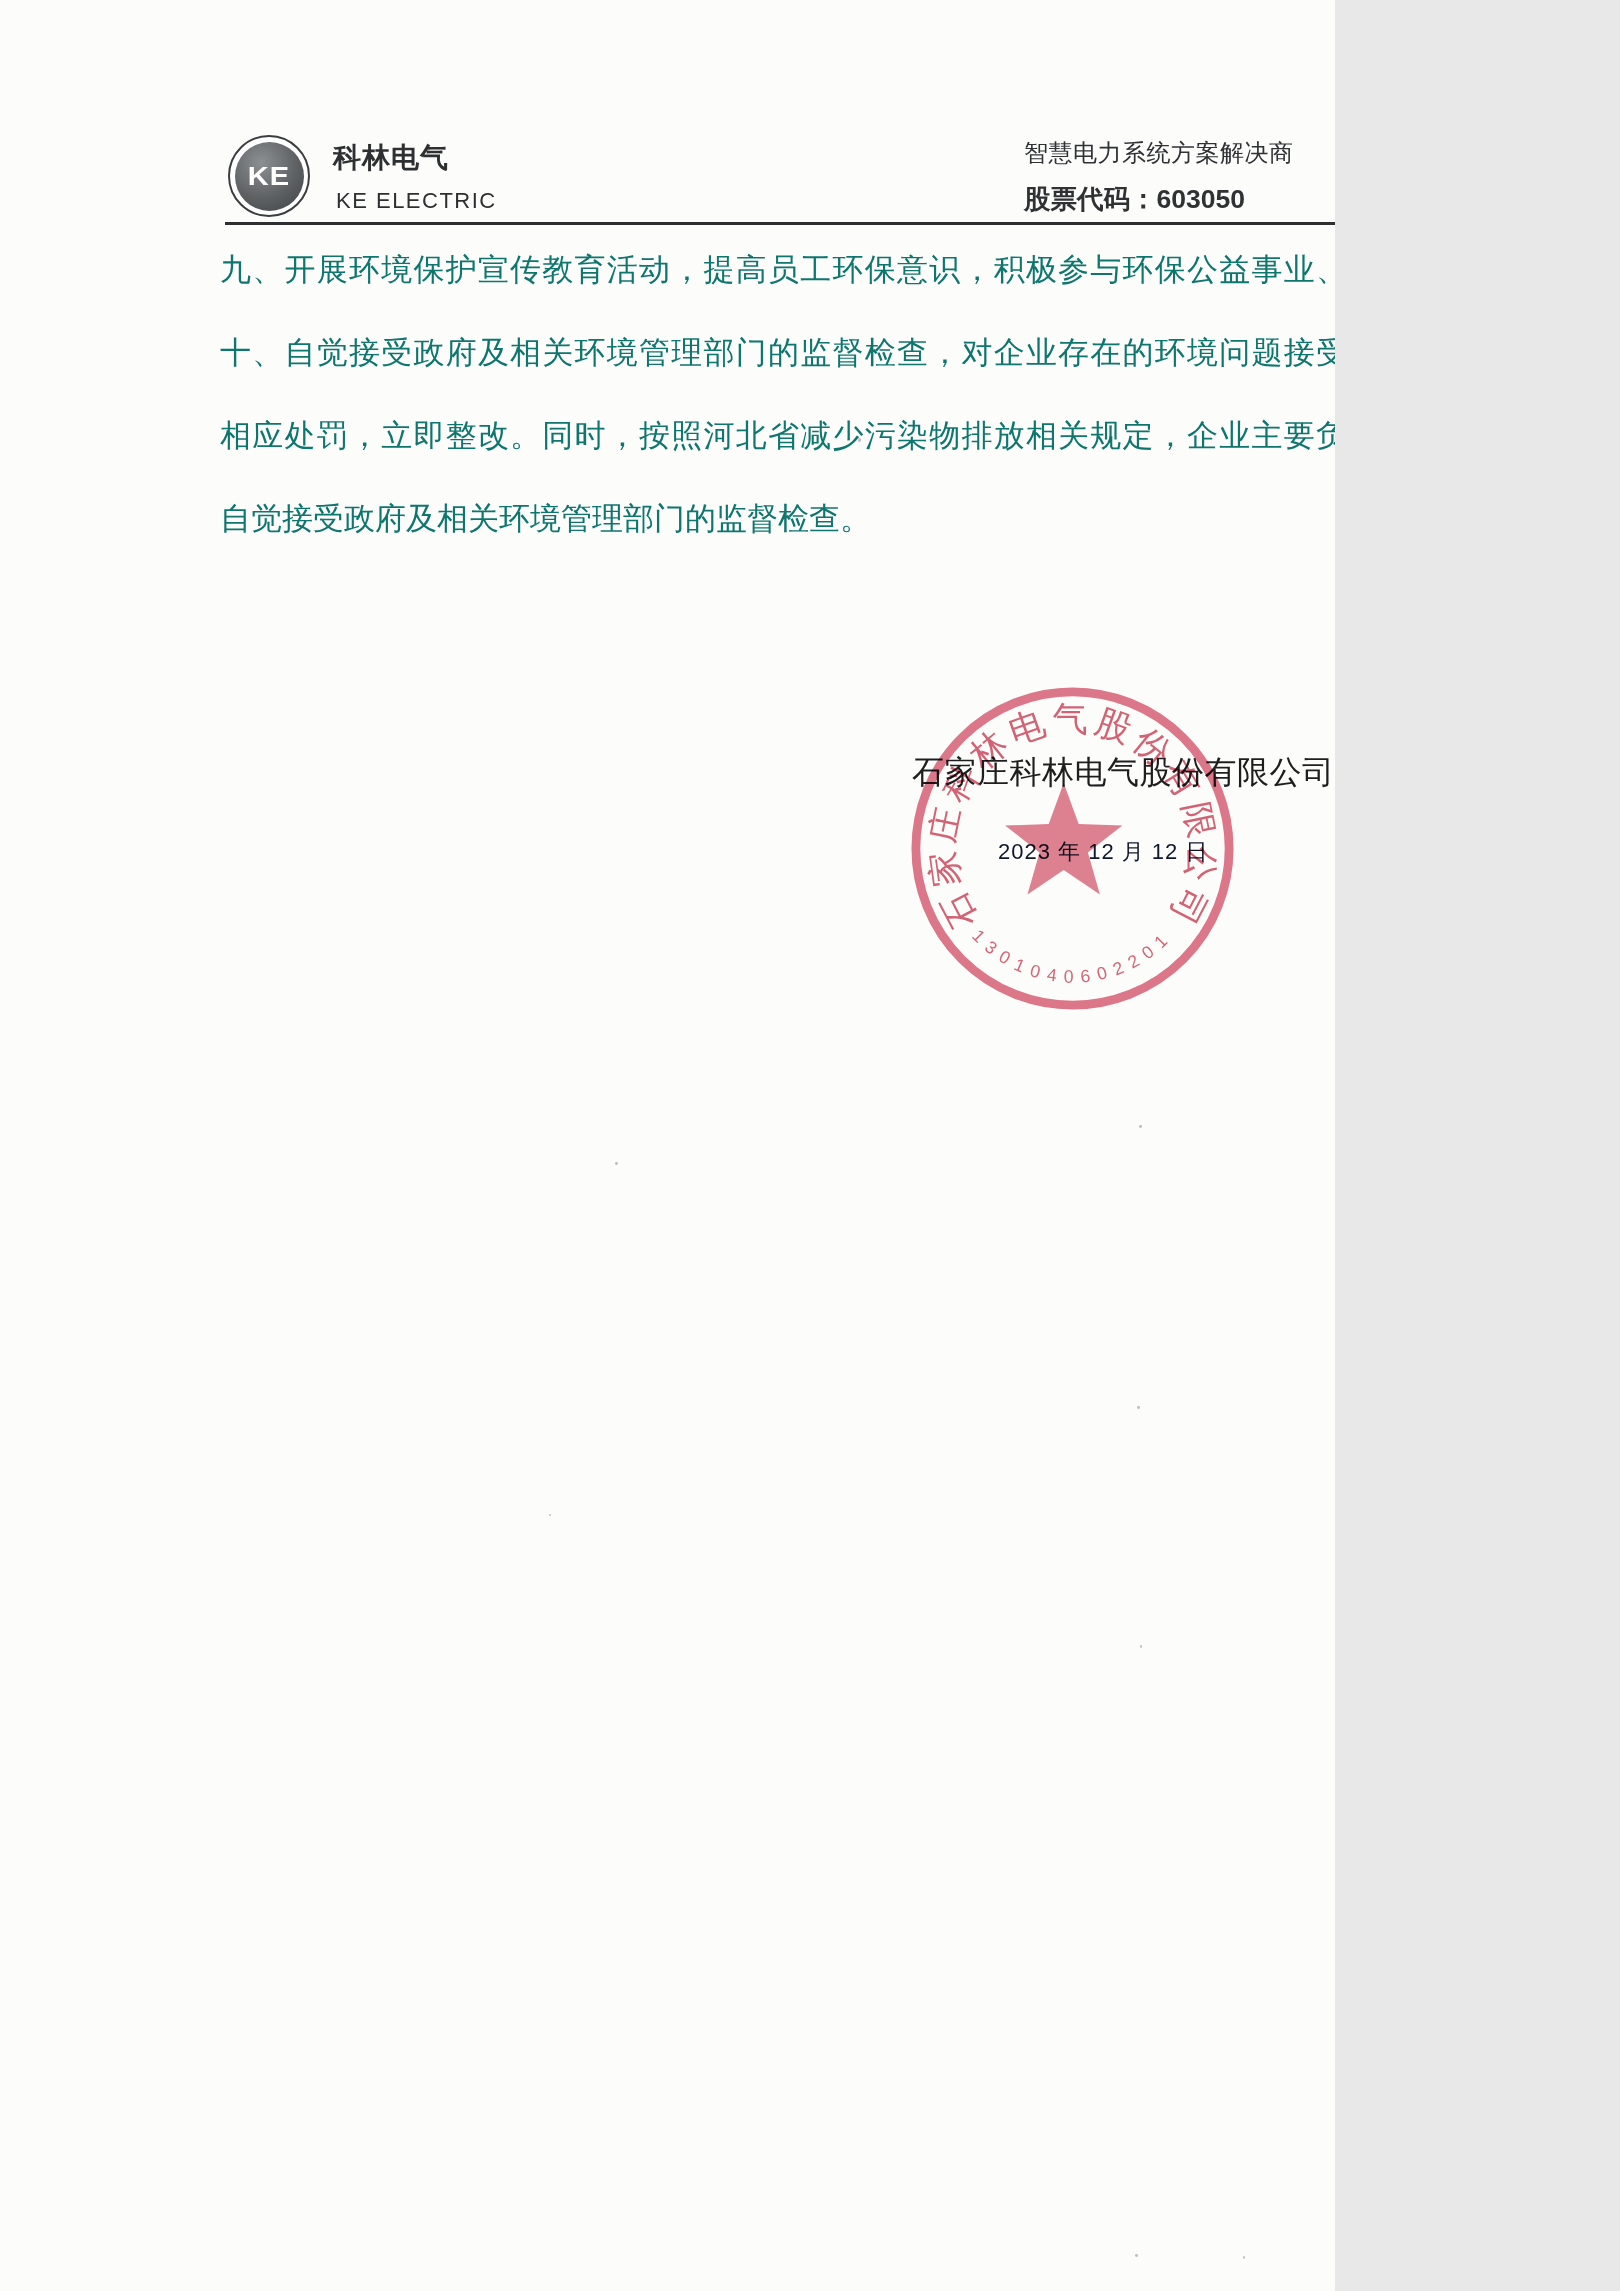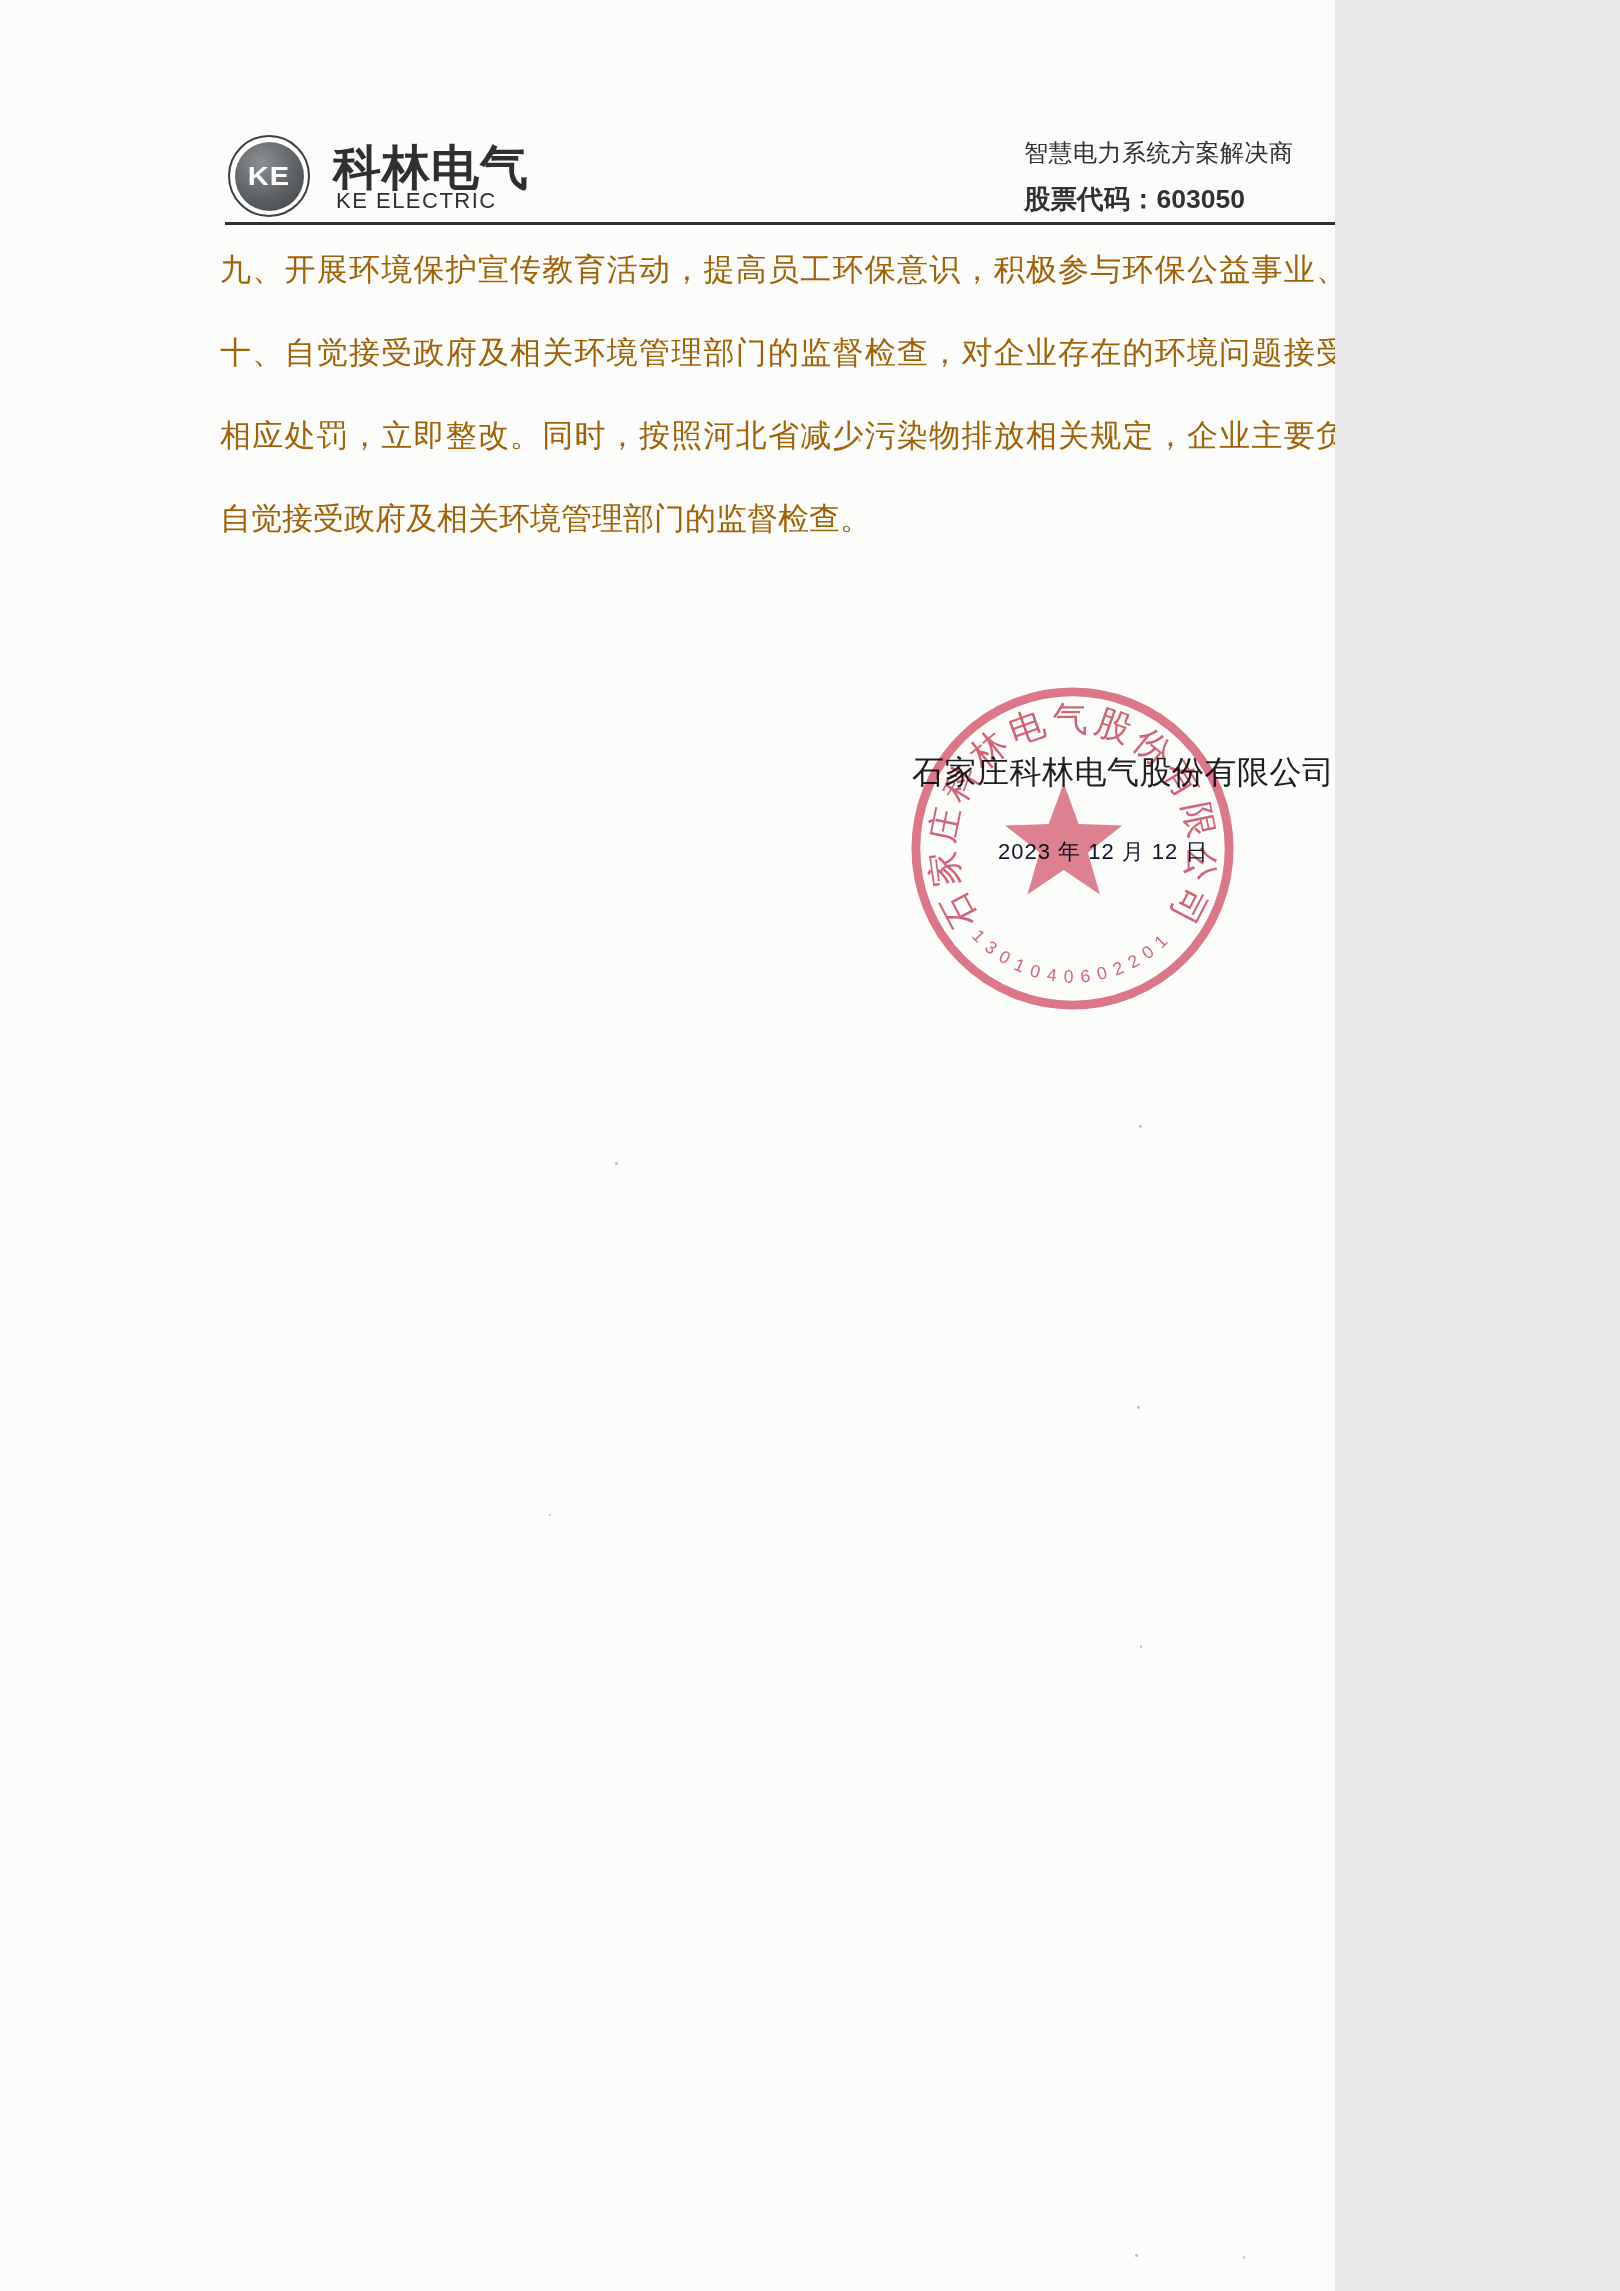--- a/index.html
+++ b/index.html
@@ -26,21 +26,21 @@
     width:69px;height:69px;border-radius:50%;
     background:radial-gradient(circle at 38% 30%, #8d9093 0%, #5e6164 55%, #3f4244 100%);
     display:flex;align-items:center;justify-content:center;
   }
   .logo-monogram{
     color:#fff;font-weight:800;font-size:29px;letter-spacing:1px;
     transform:scaleY(0.92);
   }
   .logo-name-zh{
     position:absolute;left:333px;top:144px;
-    font-size:48px;font-weight:700;color:#2d2f30;letter-spacing:1px;
+    font-size:28px;font-weight:700;color:#2d2f30;letter-spacing:1px;
     line-height:1;
   }
   .logo-name-en{
     position:absolute;left:336px;top:190px;
     font-size:22px;color:#2d2f30;letter-spacing:1.5px;
     line-height:1;font-weight:500;
   }
   .tagline{
     position:absolute;left:1024px;top:139px;
     font-size:24px;color:#2f3133;letter-spacing:0.5px;line-height:1.2;
@@ -50,21 +50,21 @@
     position:absolute;left:1024px;top:186px;
     font-size:26.5px;color:#2f3133;line-height:1;font-weight:700;
   }
   .header-rule{
     position:absolute;left:225px;top:222px;
     width:1179px;height:2.9px;background:#2e2f31;
   }
   
   .doc-body{
     position:absolute;left:220px;top:228px;width:1127px;
-    font-size:31px;color:#a16207;font-weight:500;
+    font-size:31px;color:#0f766e;font-weight:500;
   }
   .doc-line{
     line-height:83px;height:83px;white-space:nowrap;
   }
   .doc-line.justified{
     white-space:normal;
     text-align:justify;
     text-align-last:justify;
   }
   

